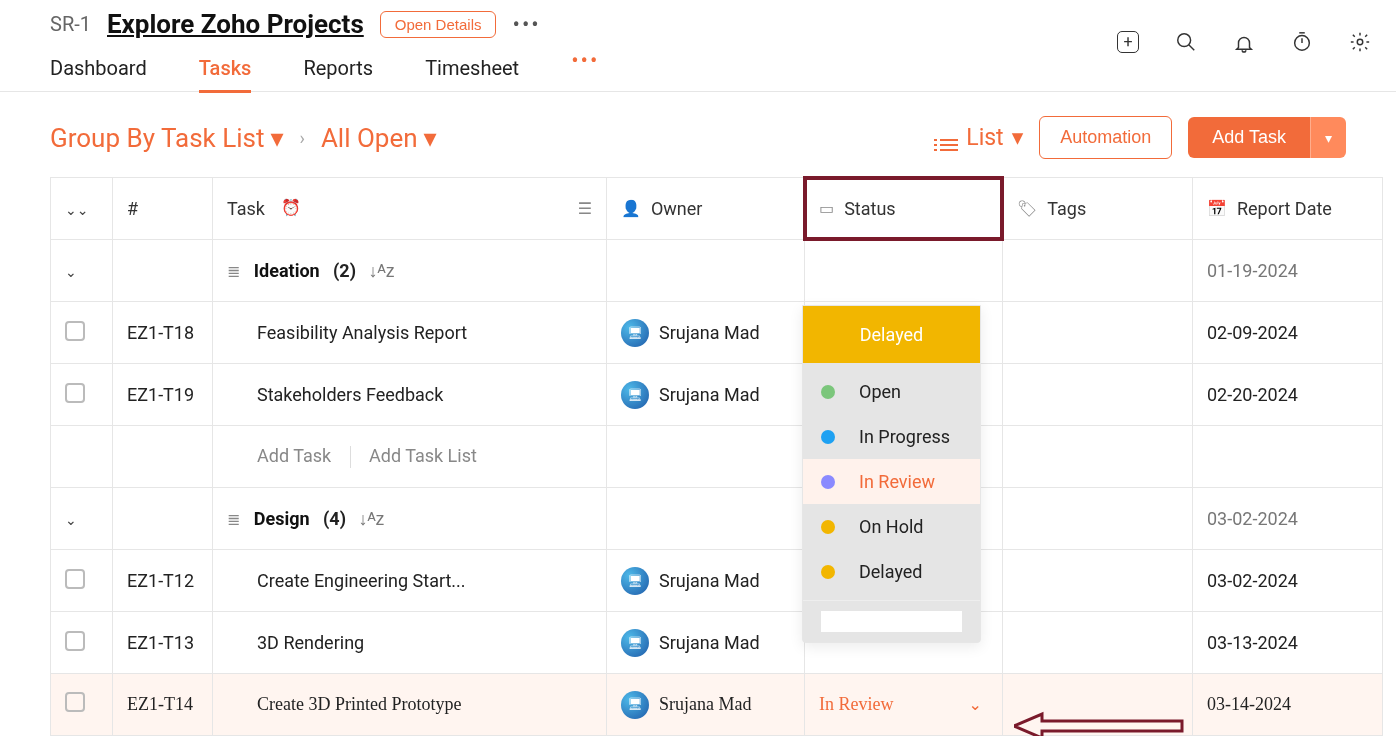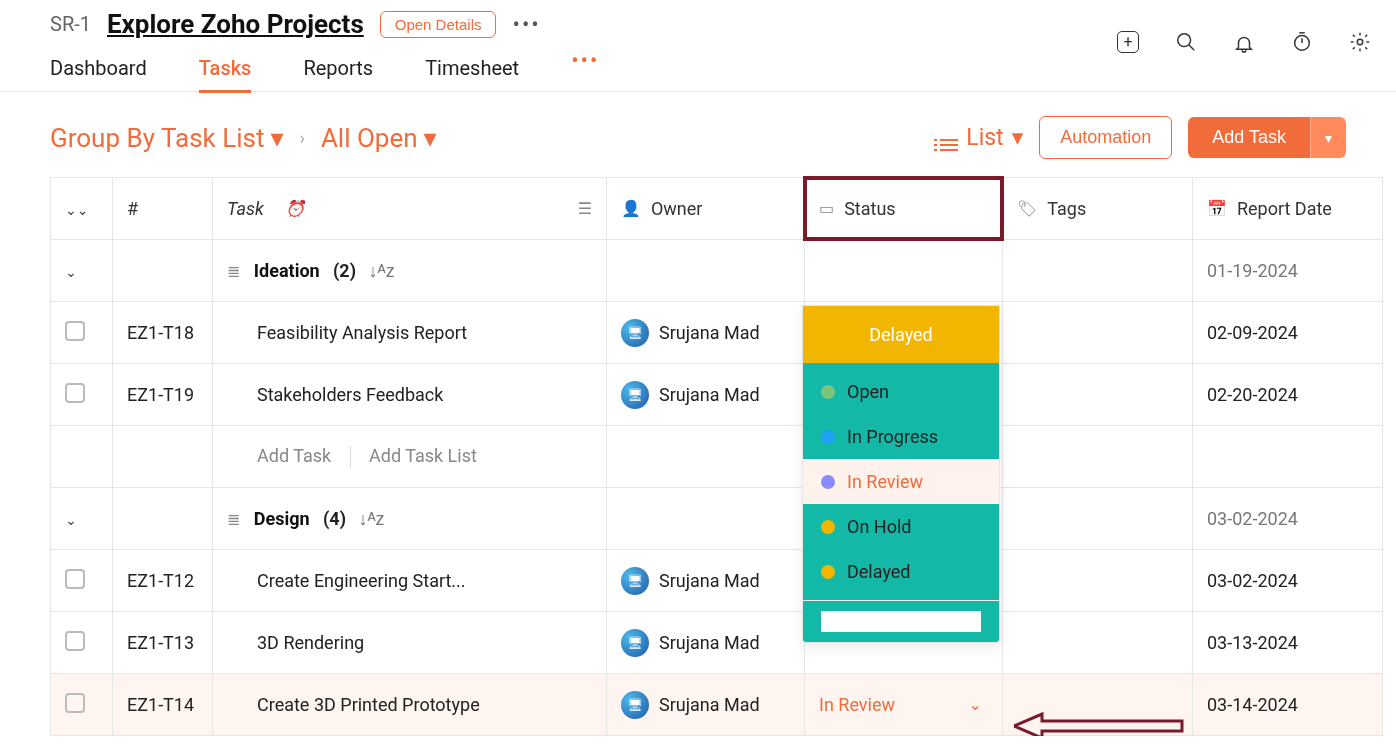--- a/index.html
+++ b/index.html
@@ -45,29 +45,29 @@
   .grouprow td { background: #fff; }
   .groupname { font-weight: 700; color: #111; }
   .groupcount { font-weight: 700; }
   .groupdate { color: #777; }
   .sorticon { font-size: 18px; color: #777; margin-left: 8px; }
   .owner { display: flex; align-items: center; gap: 10px; }
   .avatar { width: 28px; height: 28px; border-radius: 50%; background: radial-gradient(circle at 30% 30%, #4db8e8, #1e5aa8); display: inline-flex; align-items: center; justify-content: center; color: #fff; font-size: 12px; }
   .taskname { padding-left: 44px; }
   .addrow a { color: #888; font-size: 18px; text-decoration: none; }
   .addrow .sep { display: inline-block; width: 1px; height: 22px; background: #ddd; margin: 0 14px; vertical-align: middle; }
-  .row-sel td { background: #fff5f0; }
+  .row-sel td { background: #fff5f0; font-family: Liberation Serif, serif; }
   .status-review { color: #f26b3a; display: flex; align-items: center; justify-content: space-between; padding-right: 6px; }
   .status-caret { color: #f26b3a; font-size: 16px; }
 
   
-  .status-dd { position: absolute; left: 802px; top: 128px; width: 198px; background: #14b8a6; border: 1px solid #e6e6e6; border-radius: 0 0 4px 4px; box-shadow: 0 4px 14px rgba(0,0,0,0.08); z-index: 10; }
+  .status-dd { position: absolute; left: 802px; top: 128px; width: 179px; background: #e5e5e5; border: 1px solid #e6e6e6; border-radius: 0 0 4px 4px; box-shadow: 0 4px 14px rgba(0,0,0,0.08); z-index: 10; }
   .dd-head { background: #f2b600; color: #fff; text-align: center; font-size: 18px; padding: 18px 0; }
   .dd-list { padding: 6px 0; max-height: 260px; overflow: auto; }
-  .dd-item { display: flex; align-items: center; gap: 12px; padding: 12px 18px; font-size: 18px; cursor: pointer; }
+  .dd-item { display: flex; align-items: center; gap: 24px; padding: 12px 18px; font-size: 18px; cursor: pointer; }
   .dd-item.hov { background: #fff2ec; color: #f26b3a; }
   .dd-dot { width: 14px; height: 14px; border-radius: 50%; }
   .dd-search { border-top: 1px solid #eee; padding: 10px 18px; }
   .dd-search input { border: none; outline: none; font-size: 18px; width: 100%; }
 
   
   .arrow-annot { position: absolute; left: 1014px; top: 532px; pointer-events: none; }
 
   .listic { display: inline-flex; flex-direction: column; gap: 3px; }
   .listic span { display: block; width: 18px; height: 2px; background: #f26b3a; position: relative; }
@@ -161,21 +161,21 @@
         <col class="col-status">
         <col class="col-tags">
         <col class="col-date">
   </colgroup>
   <thead>
     <tr>
       <th><span class="caret-down">⌄⌄</span></th>
       <th>#</th>
       <th>
         <div class="th-inner" style="justify-content:space-between;">
-          <span style="display:flex;align-items:center;gap:22px;font-style:italic;">
+          <span style="display:flex;align-items:flex-start;gap:16px;">
                 <span>Task</span>
                 <span class="th-ic">⏰</span>
               </span>
           <span class="th-ic">☰</span>
         </div>
       </th>
       <th>
         <div class="th-inner">
               <span class="th-ic">👤</span>
               <span>Owner</span>

